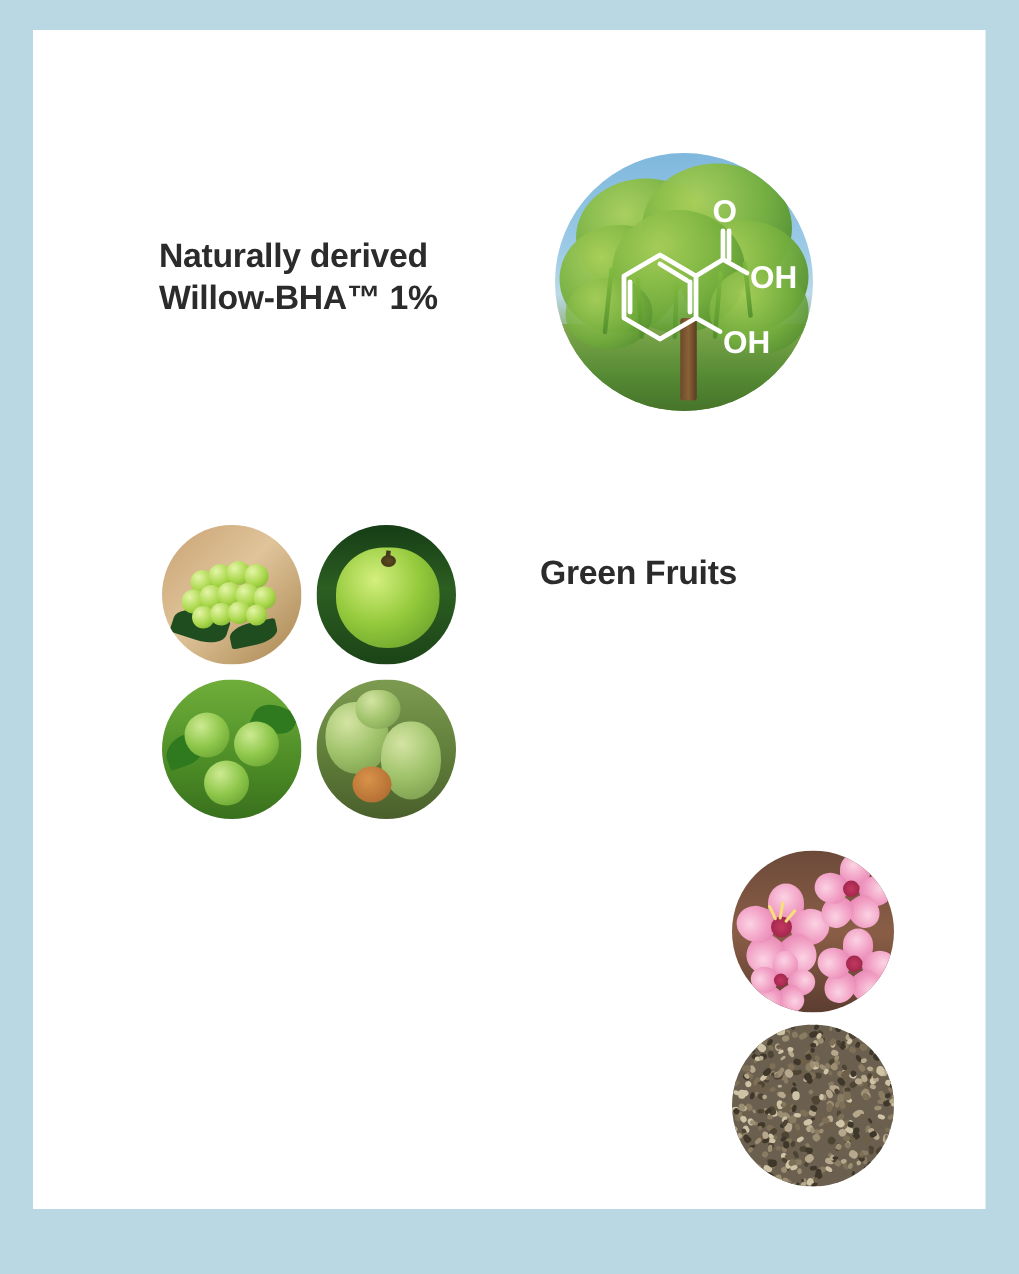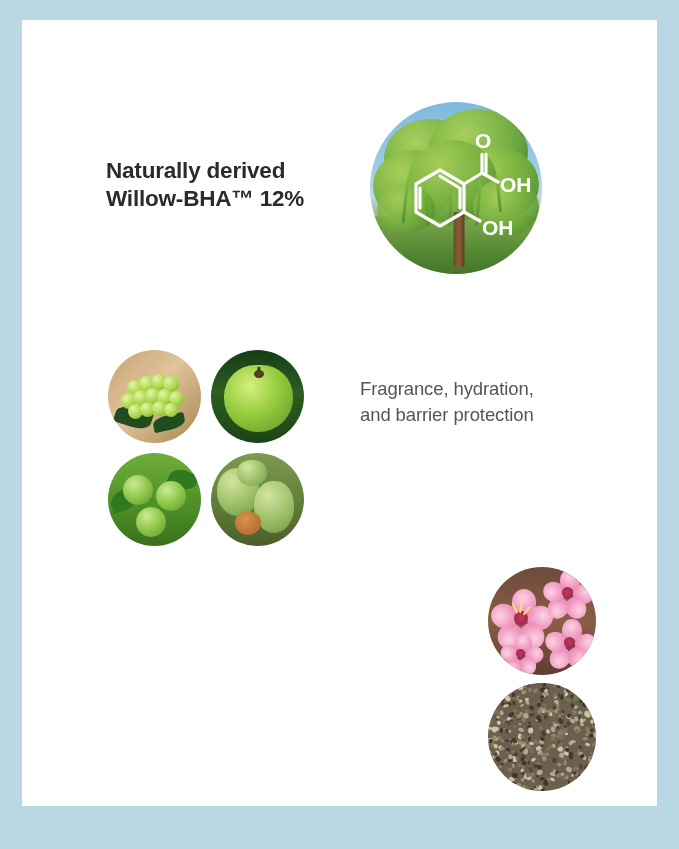--- a/index.html
+++ b/index.html
@@ -164,21 +164,21 @@
 </style>
 </head>
 <body>
 
 <div id="page">
   <div id="panel">
 
 
     <div id="sec1-text">
       <div class="head">Naturally derived
-Willow-BHA™ 12%</div>
+Willow-BHA™ 1%</div>
     </div>
 
     <div id="willow-circle">
       <div class="photo">
         <div class="willow-sky"></div>
         <div class="willow-ground"></div>
 
         <div class="canopy" style="left:8%;top:10%;width:54%;height:46%;"></div>
         <div class="canopy" style="left:34%;top:4%;width:58%;height:50%;"></div>
         <div class="canopy" style="left:2%;top:28%;width:46%;height:42%;"></div>
@@ -258,22 +258,21 @@
       <div class="fruit">
         <div class="p-bg"></div>
         <div class="papaya" style="left:6%;top:16%;width:42px;height:48px;"></div>
         <div class="papaya" style="left:46%;top:30%;width:40px;height:52px;"></div>
         <div class="papaya" style="left:28%;top:8%;width:30px;height:26px;"></div>
         <div class="papaya-brown" style="left:26%;top:62%;width:26px;height:24px;"></div>
       </div>
     </div>
 
     <div id="sec2-text">
-      <div class="sub">Fragrance, hydration,
-and barrier protection</div>
+      <div class="head">Green Fruits</div>
     </div>
 
 
     <div id="blossom-circle">
       <div class="b-bg"></div>
 
       <div class="petalgrp" style="left:6%;top:22%;width:56px;height:56px;">
         <div class="petal" style="left:18px;top:-2px;width:24px;height:26px;transform:rotate(0deg);"></div>
         <div class="petal" style="left:34px;top:14px;width:24px;height:26px;transform:rotate(72deg);"></div>
         <div class="petal" style="left:26px;top:32px;width:24px;height:26px;transform:rotate(144deg);"></div>

